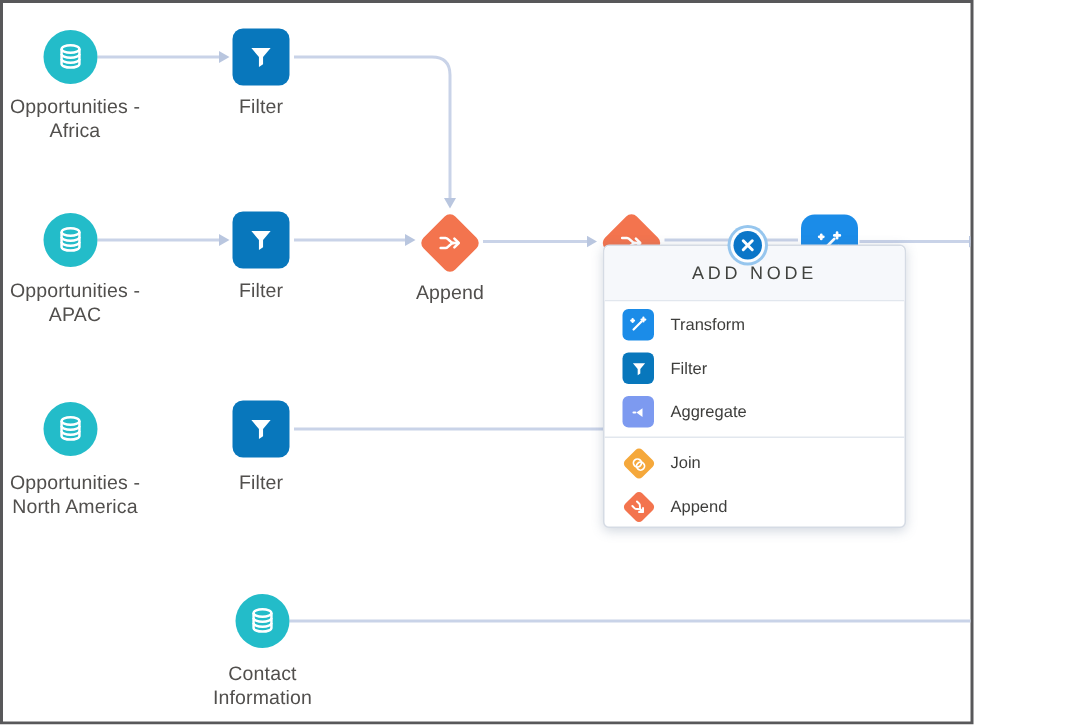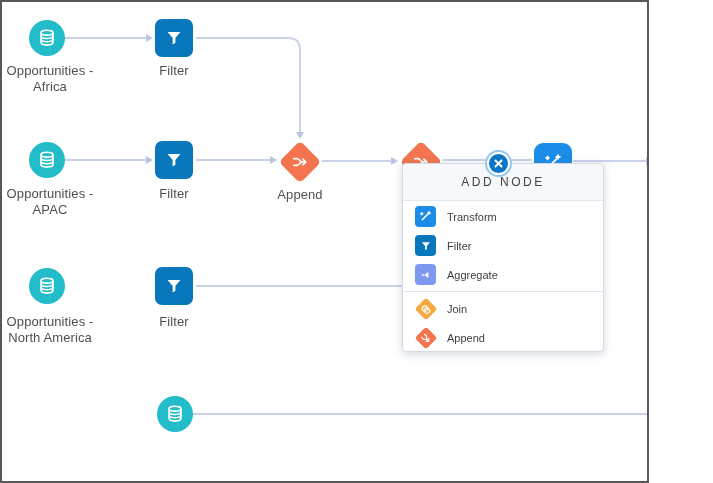--- a/index.html
+++ b/index.html
@@ -221,20 +221,24 @@
   <div class="node circle-node teal" style="left:155px;top:394px">
     <svg class="ic" width="22" height="22" viewBox="0 0 24 24">
       <g stroke="#fff" stroke-width="1.8" fill="none">
         <ellipse cx="12" cy="6.2" rx="6.5" ry="2.7"></ellipse>
         <path d="M5.5,6.2 V17 a6.5,2.7 0 0 0 13,0 V6.2"></path>
         <path d="M5.5,9.8 a6.5,2.7 0 0 0 13,0"></path>
         <path d="M5.5,13.4 a6.5,2.7 0 0 0 13,0"></path>
       </g>
     </svg>
   </div>
+  <div class="node-label" style="left:103px;top:439px">
+    <div>Contact</div>
+    <div>Information</div>
+  </div>
 
   <div class="popup">
     <div class="popup-header">ADD NODE</div>
     <div class="popup-body">
       <div class="menu-item">
         <span class="menu-icon bblue">
           <svg width="15" height="15" viewBox="0 0 24 24">
             <g stroke="#fff" stroke-width="2.4" fill="none" stroke-linecap="round">
               <path d="M7,17 L15.5,8.5"></path>
               <path d="M17.5,4.5 v4 M15.5,6.5 h4"></path>

